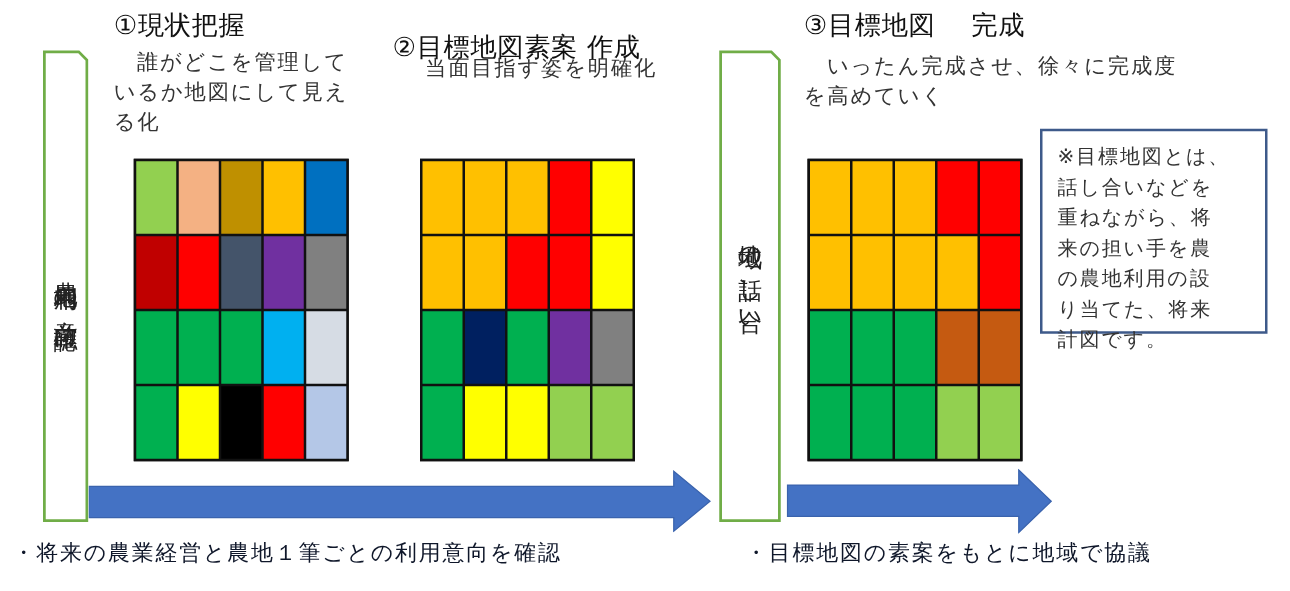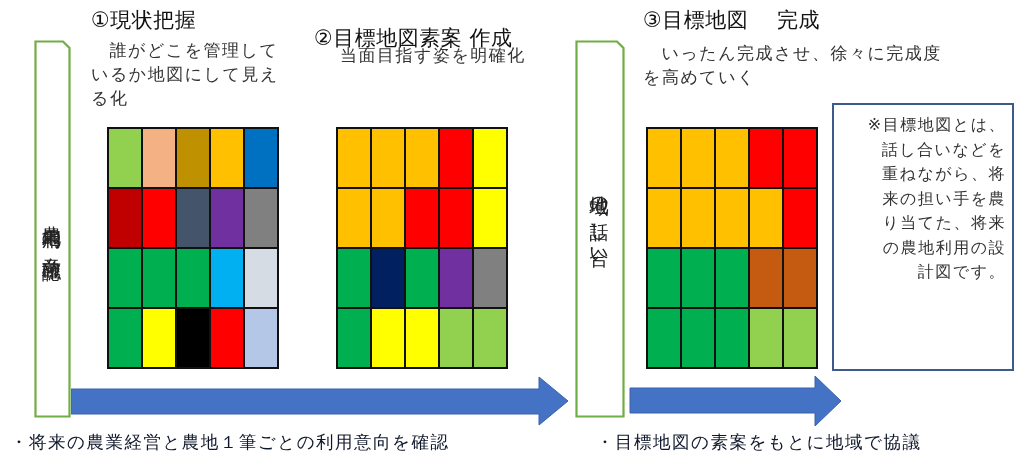--- a/index.html
+++ b/index.html
@@ -115,27 +115,27 @@
     <div class="cell" style="background: rgb(0, 176, 80);"></div>
     <div class="cell" style="background: rgb(197, 90, 17);"></div>
     <div class="cell" style="background: rgb(197, 90, 17);"></div>
     <div class="cell" style="background: rgb(0, 176, 80);"></div>
     <div class="cell" style="background: rgb(0, 176, 80);"></div>
     <div class="cell" style="background: rgb(0, 176, 80);"></div>
     <div class="cell" style="background: rgb(146, 208, 80);"></div>
     <div class="cell" style="background: rgb(146, 208, 80);"></div>
   </div>
 
-<div class="info" style="left:832px; top:103px; width:182px; height:268px;text-align:right;">
+<div class="info" style="left:832px; top:103px; width:182px; height:164px;">
   <div>※目標地図とは、</div>
   <div>話し合いなどを</div>
   <div>重ねながら、将</div>
   <div>来の担い手を農</div>
+  <div>の農地利用の設</div>
   <div>り当てた、将来</div>
-  <div>の農地利用の設</div>
   <div>計図です。</div>
 </div>
 
 <div class="abs arrow" style="left:71px; top:376px;">
   <svg width="500" height="50">
     <polygon points="0,13 468,13 468,1 497,25 468,49 468,38 0,38" fill="#4472c4" stroke="#3a63ad" stroke-width="1"></polygon>
   </svg>
 </div>
 <div class="abs arrow" style="left:629px; top:375px;">
   <svg width="215" height="52">

